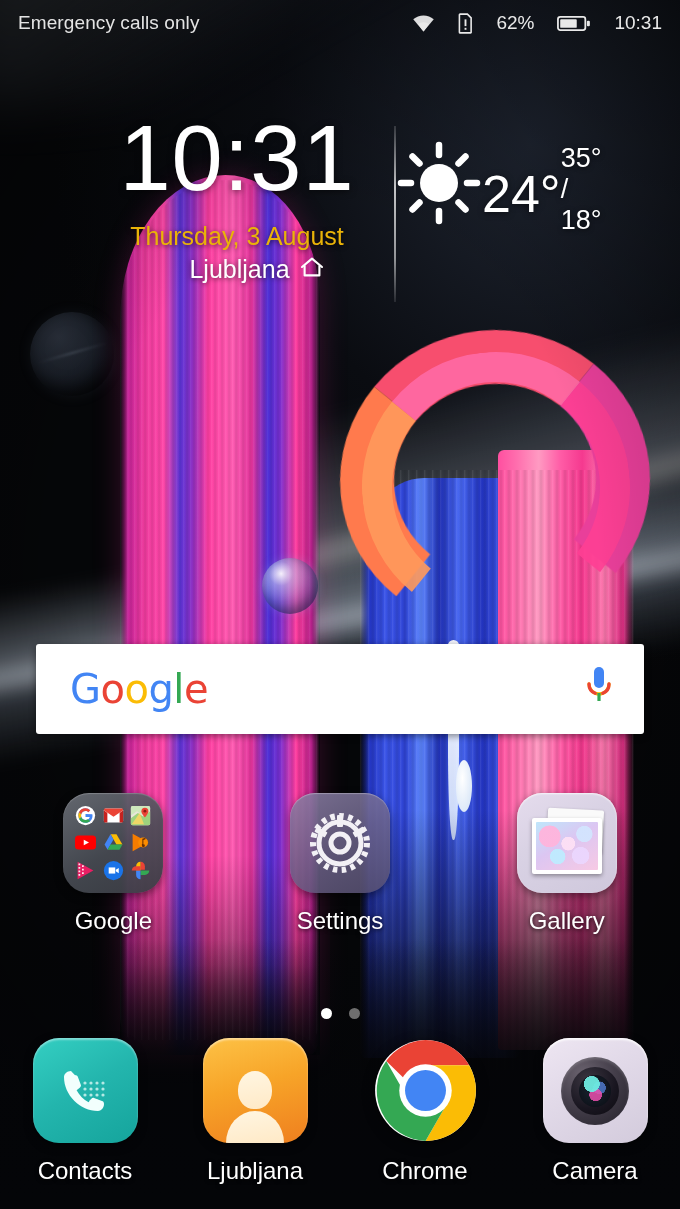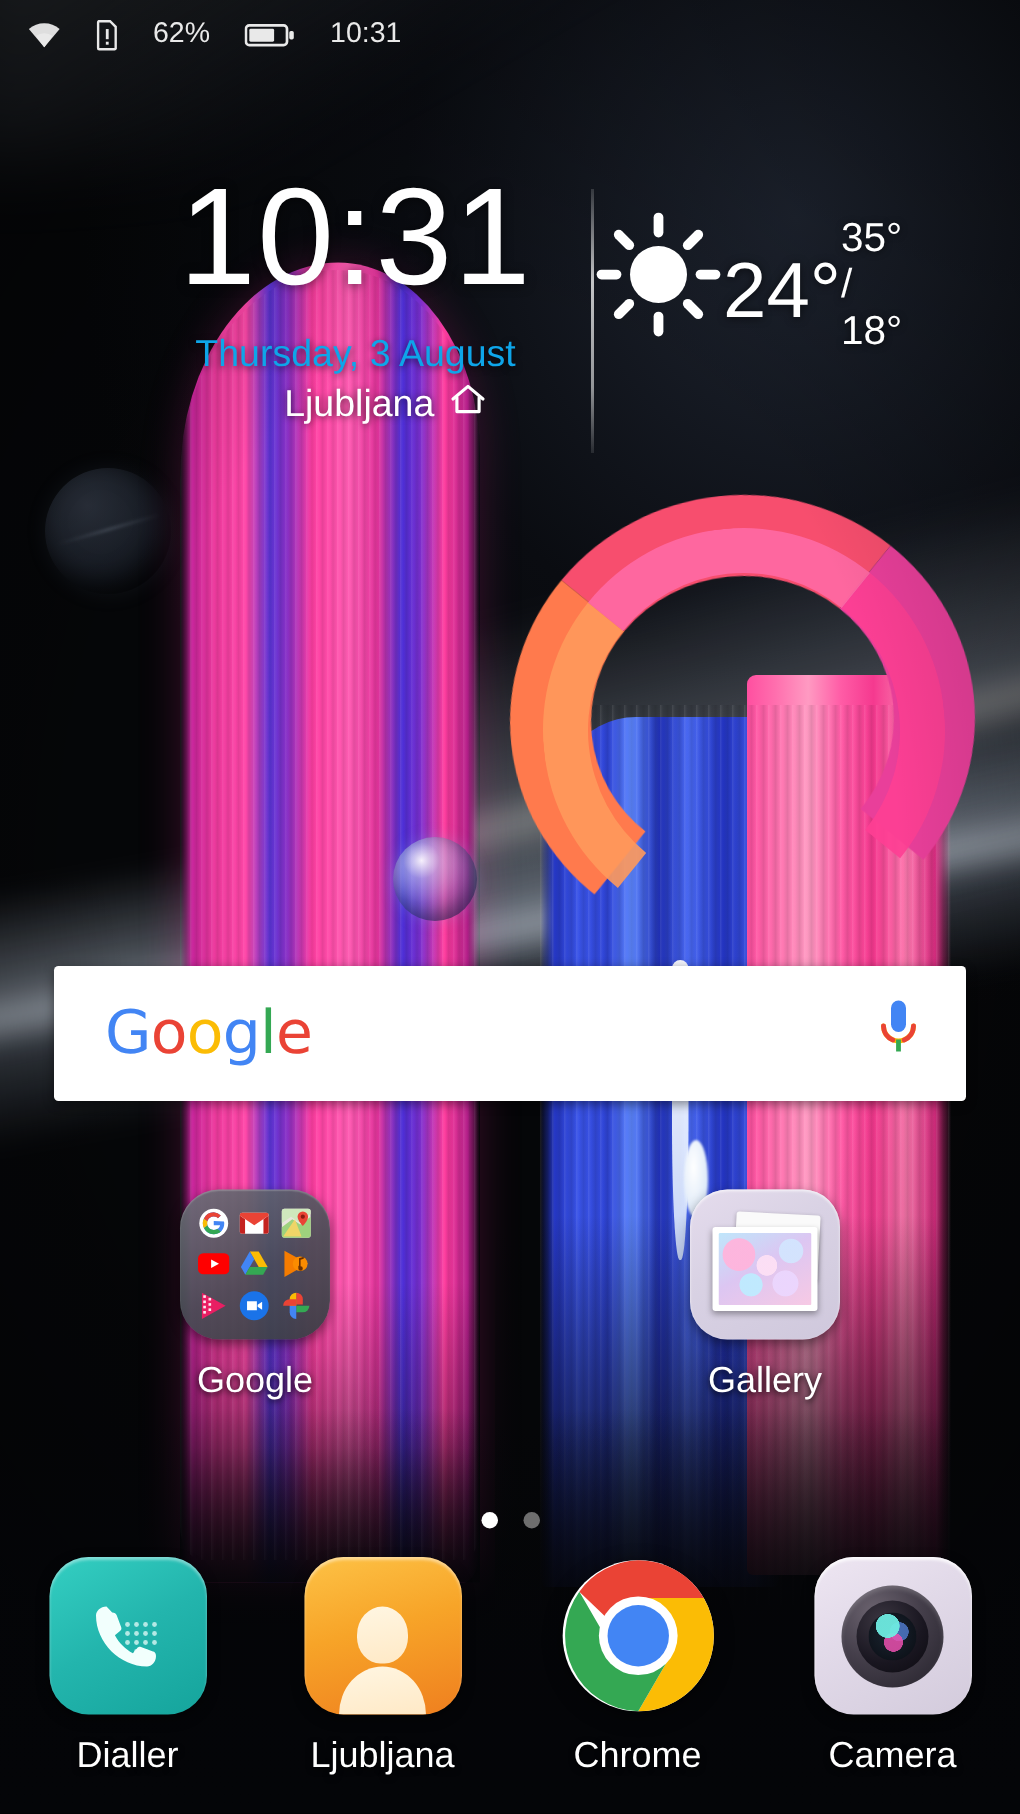--- a/index.html
+++ b/index.html
@@ -202,21 +202,21 @@
     width:300px;
     display:flex; flex-direction:column; align-items:center;
     padding-right:14px;
   }
   .clock-time {
     font-size:92px; font-weight:300; color:#fff; line-height:1;
     letter-spacing:1px;
     text-shadow:0 1px 7px rgba(0,0,0,.55);
   }
   .clock-date {
-    margin-top:18px; font-size:25px; color:#0ea5e9; font-weight:400;
+    margin-top:18px; font-size:25px; color:#eab308; font-weight:400;
     text-shadow:0 1px 5px rgba(0,0,0,.65);
     text-align:center;
   }
   .clock-city {
     margin-top:4px; font-size:25px; color:#fff; font-weight:400;
     display:flex; align-items:center; gap:9px;
     text-shadow:0 1px 5px rgba(0,0,0,.65);
     padding-left:40px;
   }
   .divider {
@@ -423,20 +423,21 @@
       <div class="ribbon-white-drip2"></div>
       <div class="ribbon-fade"></div>
     </div>
 
     <div class="wp-bubble"></div>
     <div class="wp-vignette"></div>
     <div class="wp-bottom-fade"></div>
   </div>
 
   <div id="statusbar">
+    <div class="left">Emergency calls only</div>
     <div class="right">
       <span class="sb-icon">
         <svg width="23" height="19" viewBox="0 0 24 20">
           <path d="M12 18.5 L6.2 10.6 A9.4 9.4 0 0 1 17.8 10.6 Z" fill="#e9e9e9"></path>
           <path d="M12 18.5 L1.2 5.6 A16.5 16.5 0 0 1 22.8 5.6 Z" fill="#e9e9e9" opacity=".95"></path>
         </svg>
       </span>
       <span class="sb-icon">
         <svg width="15" height="21" viewBox="0 0 16 22">
           <path d="M2 1 h8 l4 4 v15.5 a.8 .8 0 0 1 -.8 .5 H2.3 a.8 .8 0 0 1 -.8 -.8 V1.8 A.8 .8 0 0 1 2 1 Z" fill="none" stroke="#e9e9e9" stroke-width="1.7"></path>
@@ -592,20 +593,37 @@
               <path d="M12 22a5 5 0 0 1-5-5v-5h5Z" fill="#4285F4"></path>
               <path d="M2 12a5 5 0 0 1 5-5h5v5Z" fill="#EA4335"></path>
             </svg>
           </div>
         </div>
       </div>
       <div class="app-label">Google</div>
     </div>
 
 
+    <div class="app-cell">
+      <div class="icon-box">
+        <div class="settings-sq">
+          <svg width="68" height="68" viewBox="0 0 68 68">
+            <g fill="#f2f0f5">
+              <circle cx="34" cy="34" r="27" fill="none" stroke="#f2f0f5" stroke-width="6" stroke-dasharray="4.5 4.5"></circle>
+              <circle cx="34" cy="34" r="21" fill="none" stroke="#f2f0f5" stroke-width="5"></circle>
+              <circle cx="34" cy="34" r="9" fill="none" stroke="#f2f0f5" stroke-width="5"></circle>
+              <rect x="31" y="6" width="6" height="12" rx="1"></rect>
+              <rect x="31" y="50" width="6" height="12" rx="1" transform="rotate(120 34 34)"></rect>
+              <rect x="31" y="50" width="6" height="12" rx="1" transform="rotate(240 34 34)"></rect>
+            </g>
+          </svg>
+        </div>
+      </div>
+      <div class="app-label">Settings</div>
+    </div>
 
     <div class="app-cell">
       <div class="icon-box">
         <div class="gallery-sq">
           <div class="photo-back"></div>
           <div class="photo-front">
             <div class="photo-img"></div>
           </div>
         </div>
       </div>
@@ -637,21 +655,21 @@
               <circle cx="34" cy="26" r="1.6"></circle>
                 <circle cx="34" cy="32" r="1.6"></circle>
                 <circle cx="34" cy="38" r="1.6"></circle>
               <circle cx="40" cy="44" r="1.6"></circle>
                 <circle cx="46" cy="44" r="1.6"></circle>
             </g>
             <path d="M20 14c-4 0-7 3-7 6 0 18 16 34 34 34 3 0 6-3 6-7 0-2-1-3-2-3l-8-3c-1-.4-2 0-2.6.8l-2.8 3.4c-5-2.6-9.4-7-12-12l3.4-2.8c.8-.6 1.2-1.6.8-2.6l-3-8c-.4-1-1.4-1.8-3-1.8Z" fill="#f2fffd"></path>
           </svg>
         </div>
       </div>
-      <div class="app-label">Dialler</div>
+      <div class="app-label">Contacts</div>
     </div>
 
     <div class="app-cell">
       <div class="icon-dock">
         <div class="contacts-sq">
           <div class="person">
             <div class="person-head"></div>
             <div class="person-body"></div>
           </div>
         </div>

